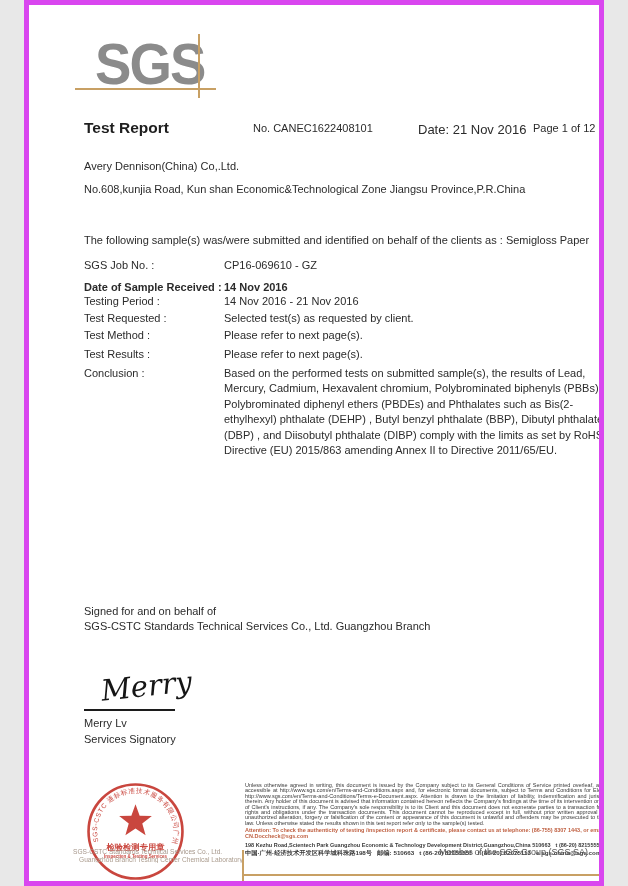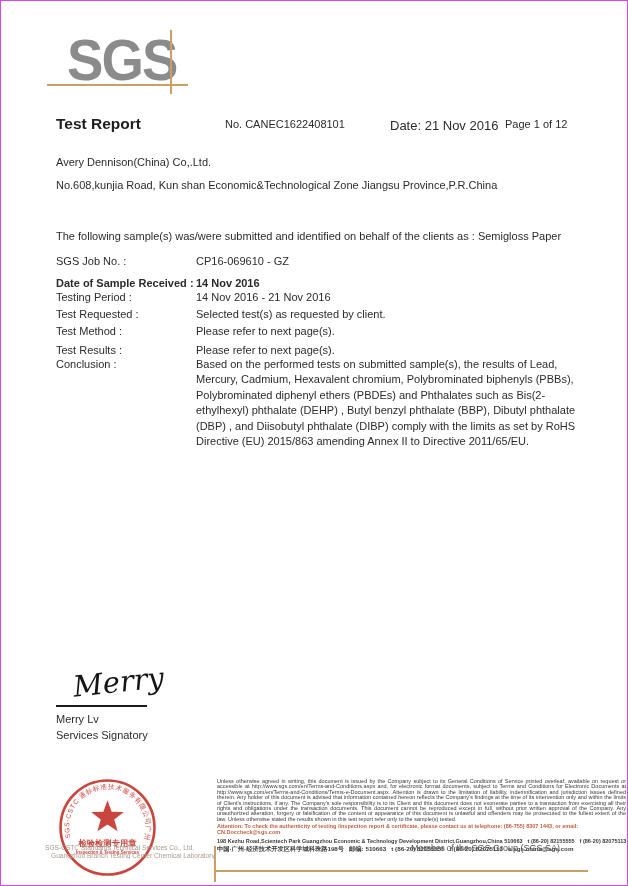--- a/index.html
+++ b/index.html
@@ -1,19 +1,19 @@
 <!DOCTYPE html>
 <html><head>
 <meta charset="utf-8">
 <style>
   html,body{margin:0;padding:0;background:#e8e8e8;}
   .page{
-    position:relative;width:628px;height:886px;background:#ffffff;
+    position:relative;width:580px;height:886px;background:#ffffff;
     font-family:"Liberation Sans",sans-serif;color:#2b2b2b;
-    border:1px solid #d946ef;box-sizing:border-box;overflow:hidden;
+    border:5px solid #d946ef;box-sizing:border-box;overflow:hidden;
     margin:0 auto;
   }
   
   .logo-text{
     position:absolute;left:66px;top:30px;font-size:58px;line-height:58px;
     font-weight:bold;color:#8b8b8b;letter-spacing:-2px;
     transform:scaleX(.94);transform-origin:left top;
   }
   .logo-hline{position:absolute;left:46px;top:83px;width:141px;height:2px;background:#c8a064;}
   .logo-vline{position:absolute;left:169px;top:29px;width:2px;height:64px;background:#c8a064;}
@@ -24,21 +24,21 @@
   .doc-page{position:absolute;left:504px;top:117px;font-size:11px;}
   
   .client{position:absolute;left:55px;top:150px;font-size:11px;line-height:23px;width:540px;}
   .sample-line{position:absolute;left:55px;top:229px;font-size:11px;width:560px;}
   
   .fields{position:absolute;left:55px;top:253px;width:545px;font-size:11px;}
   .frow{display:flex;line-height:14px;}
   .flabel{width:140px;flex:0 0 140px;}
   .fvalue{width:380px;}
   .r1{margin-bottom:8px;} .r2{font-weight:bold;} .r3{margin-bottom:3px;}
-  .r4{margin-bottom:3px;} .r5{margin-bottom:5px;} .r6{}
+  .r4{margin-bottom:3px;} .r5{margin-bottom:5px;} .r6{margin-bottom:5px;}
   .conclusion .fvalue{line-height:15.4px;}
   
   .sig-block{position:absolute;left:55px;top:599px;font-size:11px;line-height:15px;width:540px;}
   .sig-hand{
     position:absolute;left:72px;top:664px;font-family:"DejaVu Serif",serif;
     font-style:italic;font-size:29px;color:#151515;transform:rotate(-6deg);
   }
   .sig-line{position:absolute;left:55px;top:704px;width:91px;height:2px;background:#1c1c1c;}
   .sig-name{position:absolute;left:55px;top:710px;font-size:11px;line-height:16px;}
   
@@ -111,20 +111,24 @@
     <div class="frow r6">
       <span class="flabel">Test Results :</span>
       <span class="fvalue">Please refer to next page(s).</span>
     </div>
     <div class="frow conclusion">
       <span class="flabel">Conclusion :</span>
       <span class="fvalue">Based on the performed tests on submitted sample(s), the results of Lead, Mercury, Cadmium, Hexavalent chromium, Polybrominated biphenyls (PBBs), Polybrominated diphenyl ethers (PBDEs) and Phthalates such as Bis(2-ethylhexyl) phthalate (DEHP) , Butyl benzyl phthalate (BBP), Dibutyl phthalate (DBP) , and Diisobutyl phthalate (DIBP) comply with the limits as set by RoHS Directive (EU) 2015/863 amending Annex II to Directive 2011/65/EU.</span>
     </div>
   </div>
 
+  <div class="sig-block">
+    <div>Signed for and on behalf of</div>
+    <div>SGS-CSTC Standards Technical Services Co., Ltd. Guangzhou Branch</div>
+  </div>
   <div class="sig-hand">Merry</div>
   <div class="sig-line"></div>
   <div class="sig-name">
     <div>Merry Lv</div>
     <div>Services Signatory</div>
   </div>
 
   <svg class="stamp-svg" viewBox="0 0 100 100">
     <defs>
       <path id="ringPath" d="M 14,62 A 38,38 0 1 1 86,62" fill="none"></path>

